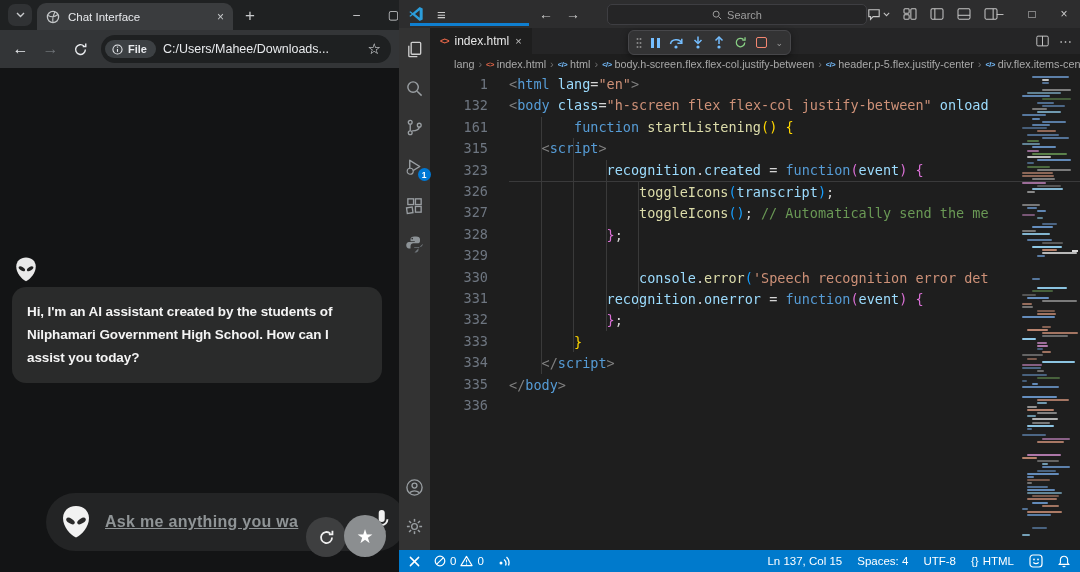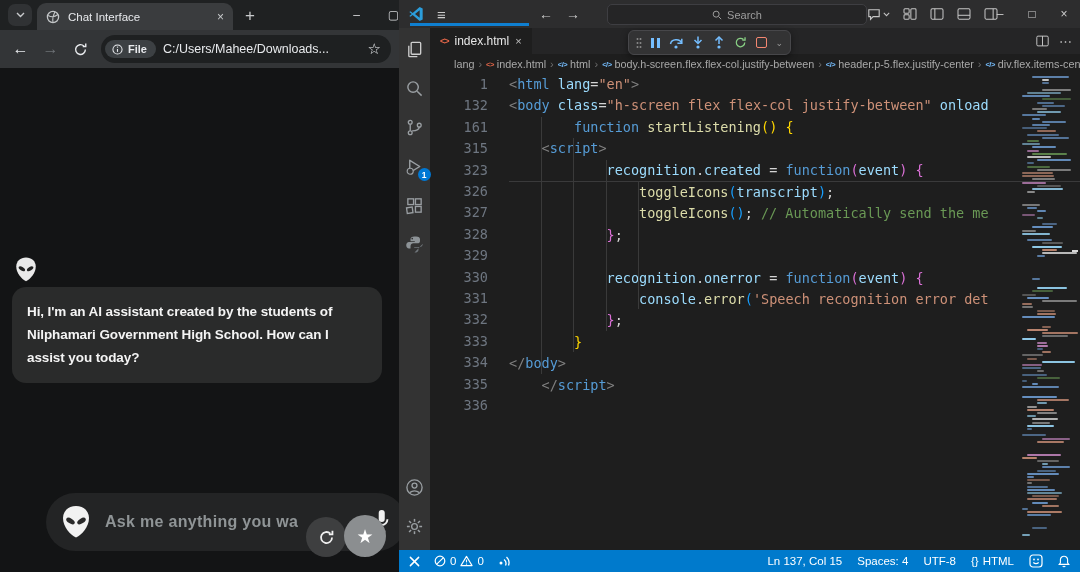--- a/index.html
+++ b/index.html
@@ -31,21 +31,21 @@
   .b-kebab{color:#e8eaed;font-size:14px;width:22px;text-align:center;}
 
   .b-content{position:relative;height:504px;background:#131415;overflow:hidden;}
   .logo{position:absolute;top:40px;left:0;right:0;display:flex;align-items:center;justify-content:center;gap:4px;}
   .logo-ai{position:relative;margin-top:26px;color:#fff;font-size:30px;font-weight:bold;letter-spacing:.5px;}
   .msg-avatar{position:absolute;left:14px;top:188px;}
   .bubble{position:absolute;left:12px;top:219px;width:340px;background:#2a2b2b;border-radius:14px;
           padding:13px 15px;color:#f4f4f4;font-size:13.5px;line-height:1.72;font-weight:bold;letter-spacing:-.1px;}
   .input-pill{position:absolute;left:46px;top:425px;width:332px;height:58px;background:#232425;border-radius:29px;
               display:flex;align-items:center;padding:0 14px;gap:13px;}
-  .pill-ph{color:#8f9496;font-size:16px;font-weight:bold;letter-spacing:.3px;white-space:nowrap;overflow:hidden;flex:1;}
+  .pill-ph{color:#8f9496;font-size:16px;font-weight:bold;letter-spacing:.3px;white-space:nowrap;overflow:hidden;flex:1;text-decoration:underline;}
   .pill-mic{margin-right:2px;}
   .fab{position:absolute;border-radius:50%;display:flex;align-items:center;justify-content:center;z-index:4;}
   .fab-refresh{left:306px;top:449px;width:40px;height:40px;background:#3e3f40;}
   .fab-star{left:344px;top:447px;width:42px;height:42px;background:#8b8e90;color:#fff;font-size:19px;}
 
   
   .vscode{position:absolute;left:399px;top:0;width:681px;height:572px;background:#1e1e1e;}
   .v-title{position:relative;height:28px;background:#2d2d2e;display:flex;align-items:center;}
   .v-logo{margin-left:9px;}
   .v-menu{color:#cccccc;font-size:15px;margin-left:13px;}
@@ -463,26 +463,26 @@
             <div class="iguide" style="left:135px;top:107px;height:128px"></div>
           <div class="line"><span class="tk-pn">&lt;</span><span class="tk-tag">html</span><span class="tk-pln"> </span><span class="tk-attr">lang</span><span class="tk-op">=</span><span class="tk-str">"en"</span><span class="tk-pn">&gt;</span></div>
               <div class="line"><span class="tk-pn">&lt;</span><span class="tk-tag">body</span><span class="tk-pln"> </span><span class="tk-attr">class</span><span class="tk-op">=</span><span class="tk-str">"h-screen flex flex-col justify-between"</span><span class="tk-pln"> </span><span class="tk-attr">onload</span></div>
               <div class="line"><span class="tk-pln">        </span><span class="tk-kw">function</span><span class="tk-pln"> </span><span class="tk-fn">startListening</span><span class="tk-b1">()</span><span class="tk-pln"> </span><span class="tk-b1">{</span></div>
               <div class="line"><span class="tk-pln">    </span><span class="tk-pn">&lt;</span><span class="tk-tag">script</span><span class="tk-pn">&gt;</span></div>
               <div class="line"><span class="tk-pln">            </span><span class="tk-var">recognition</span><span class="tk-pln">.</span><span class="tk-var">created</span><span class="tk-pln"> = </span><span class="tk-kw">function</span><span class="tk-b2">(</span><span class="tk-var">event</span><span class="tk-b2">)</span><span class="tk-pln"> </span><span class="tk-b2">{</span></div>
               <div class="line fold-sep"><span class="tk-pln">                </span><span class="tk-fn">toggleIcons</span><span class="tk-b3">(</span><span class="tk-var">transcript</span><span class="tk-b3">)</span><span class="tk-pln">;</span></div>
               <div class="line"><span class="tk-pln">                </span><span class="tk-fn">toggleIcons</span><span class="tk-b3">()</span><span class="tk-pln">; </span><span class="tk-cmt">// Automatically send the me</span></div>
               <div class="line"><span class="tk-pln">            </span><span class="tk-b2">}</span><span class="tk-pln">;</span></div>
               <div class="line">&nbsp;</div>
+              <div class="line"><span class="tk-pln">                </span><span class="tk-var">console</span><span class="tk-pln">.</span><span class="tk-fn">error</span><span class="tk-b3">(</span><span class="tk-str">'Speech recognition error det</span></div>
               <div class="line"><span class="tk-pln">            </span><span class="tk-var">recognition</span><span class="tk-pln">.</span><span class="tk-var">onerror</span><span class="tk-pln"> = </span><span class="tk-kw">function</span><span class="tk-b2">(</span><span class="tk-var">event</span><span class="tk-b2">)</span><span class="tk-pln"> </span><span class="tk-b2">{</span></div>
-              <div class="line"><span class="tk-pln">                </span><span class="tk-var">console</span><span class="tk-pln">.</span><span class="tk-fn">error</span><span class="tk-b3">(</span><span class="tk-str">'Speech recognition error det</span></div>
               <div class="line"><span class="tk-pln">            </span><span class="tk-b2">}</span><span class="tk-pln">;</span></div>
               <div class="line"><span class="tk-pln">        </span><span class="tk-b1">}</span></div>
+              <div class="line"><span class="tk-pln">    </span><span class="tk-pn">&lt;/</span><span class="tk-tag">script</span><span class="tk-pn">&gt;</span></div>
               <div class="line"><span class="tk-pn">&lt;/</span><span class="tk-tag">body</span><span class="tk-pn">&gt;</span></div>
-              <div class="line"><span class="tk-pln">    </span><span class="tk-pn">&lt;/</span><span class="tk-tag">script</span><span class="tk-pn">&gt;</span></div>
             </div>
           <div class="v-minimap" id="minimap">
               <div style="position: absolute; height: 2px; border-radius: 1px; top: 2px; left: 12px; width: 37px; background: rgb(110, 156, 210); opacity: 0.77;"></div>
               <div style="position: absolute; height: 2px; border-radius: 1px; top: 5.2px; left: 22px; width: 7px; background: rgb(212, 212, 212); opacity: 0.9;"></div>
               <div style="position: absolute; height: 2px; border-radius: 1px; top: 8.4px; left: 22px; width: 7px; background: rgb(110, 156, 210); opacity: 0.65;"></div>
               <div style="position: absolute; height: 2px; border-radius: 1px; top: 14.8px; left: 22px; width: 29px; background: rgb(212, 212, 212); opacity: 0.53;"></div>
               <div style="position: absolute; height: 2px; border-radius: 1px; top: 18px; left: 7px; width: 34px; background: rgb(156, 220, 254); opacity: 0.53;"></div>
               <div style="position: absolute; height: 2px; border-radius: 1px; top: 21.2px; left: 2px; width: 28px; background: rgb(110, 156, 210); opacity: 0.8;"></div>
               <div style="position: absolute; height: 2px; border-radius: 1px; top: 24.4px; left: 22px; width: 29px; background: rgb(106, 153, 85); opacity: 0.51;"></div>
               <div style="position: absolute; height: 2px; border-radius: 1px; top: 27.6px; left: 17px; width: 17px; background: rgb(110, 156, 210); opacity: 0.62;"></div>

